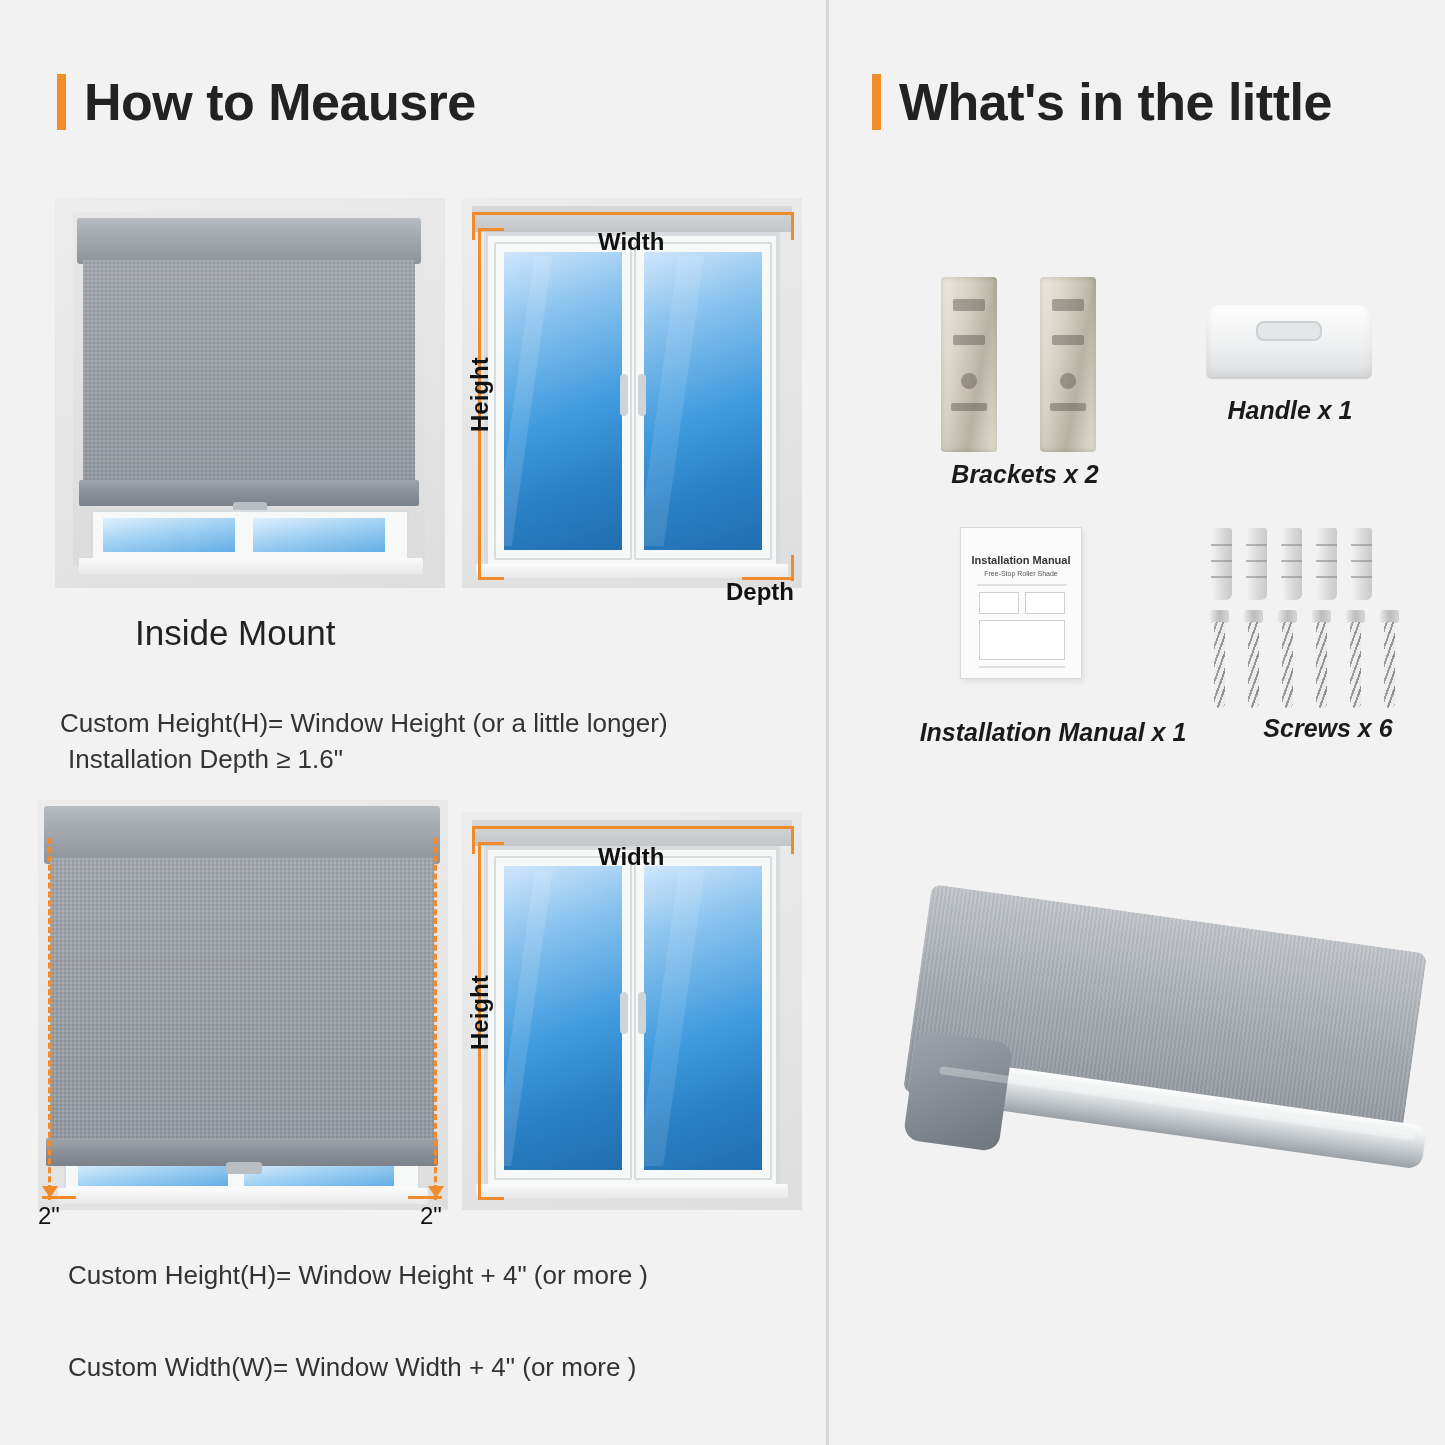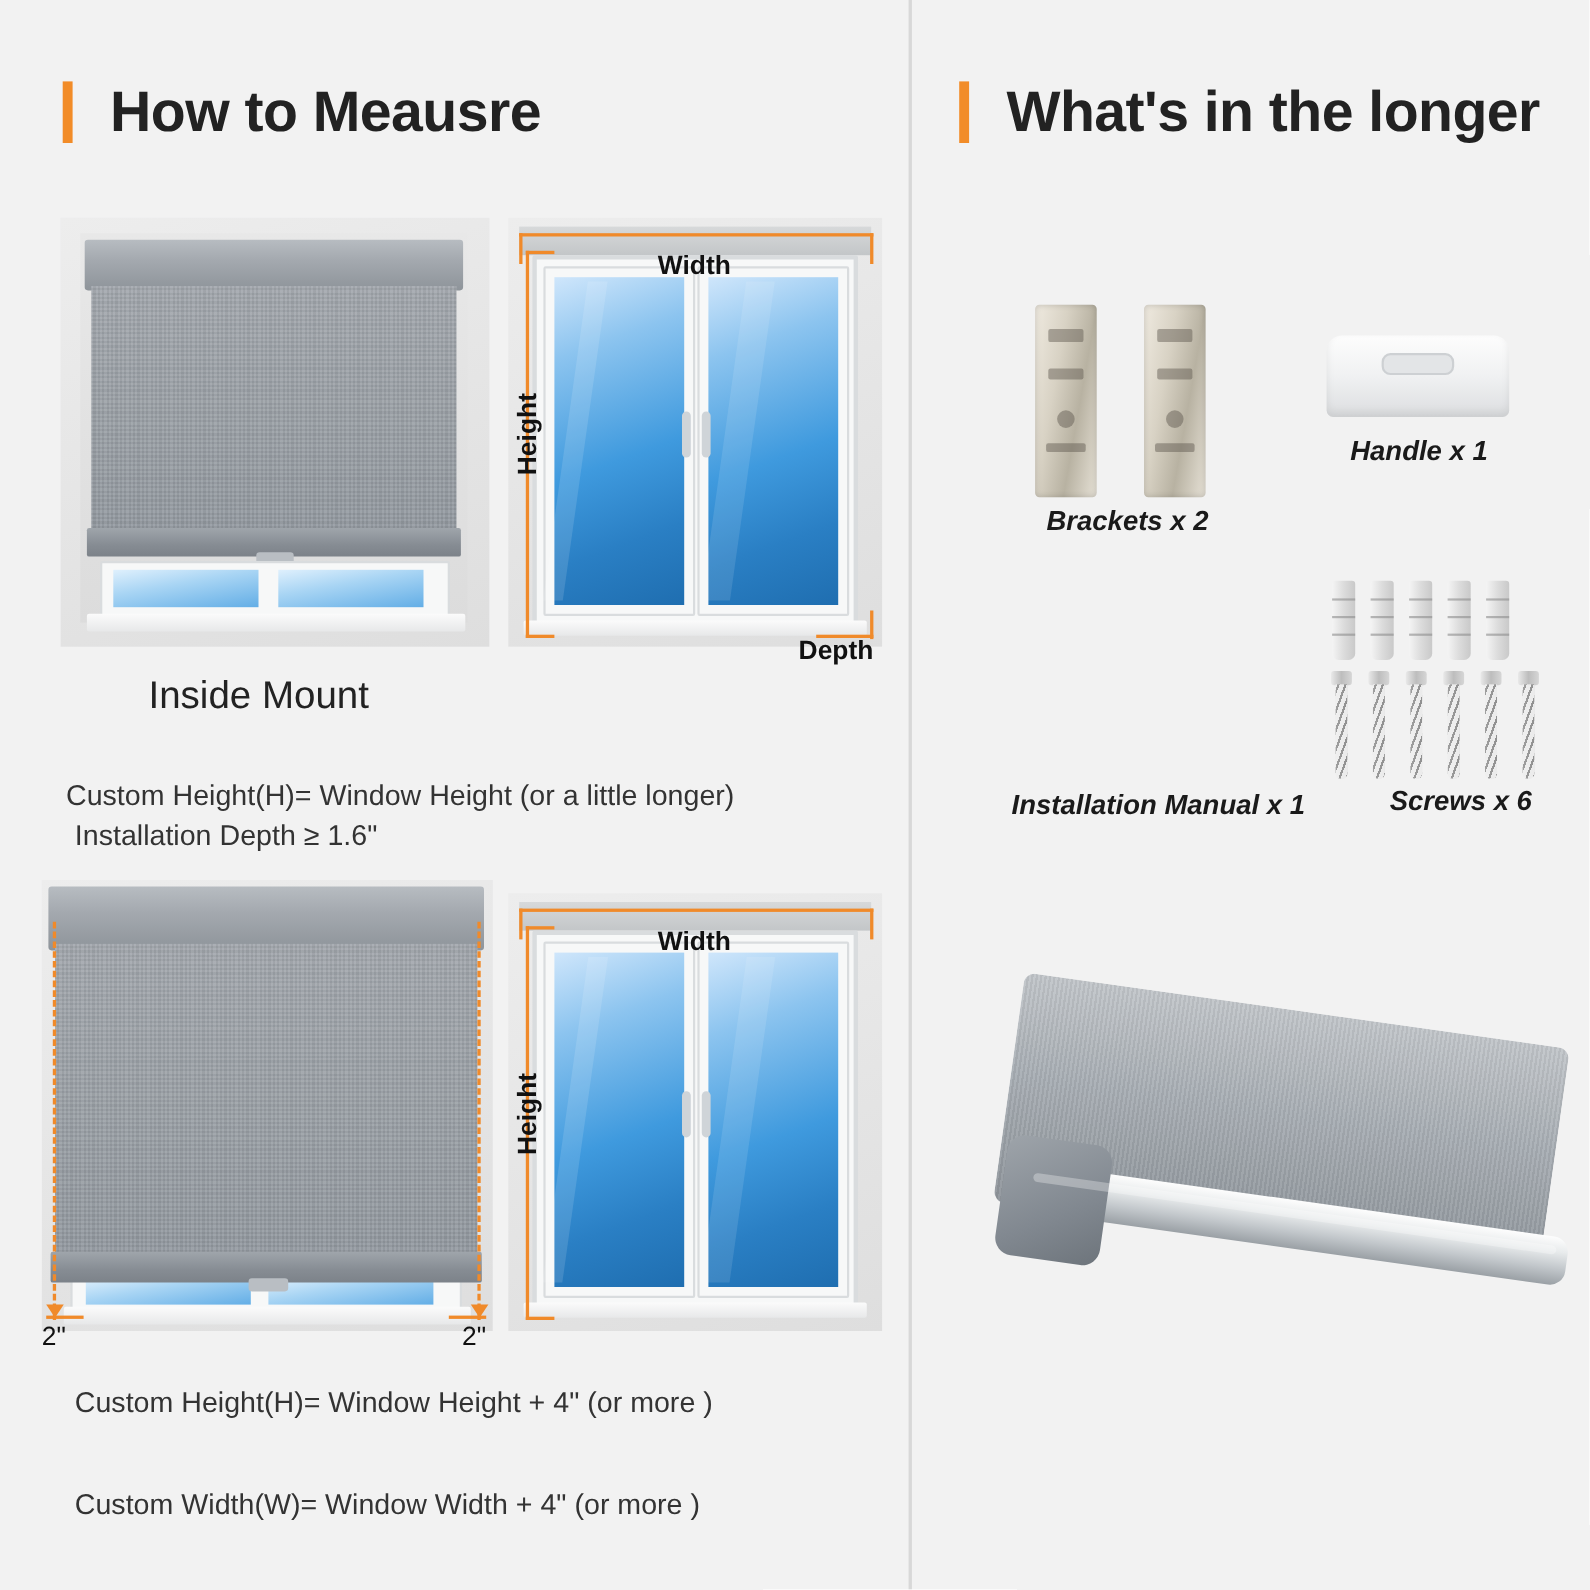--- a/index.html
+++ b/index.html
@@ -26,21 +26,21 @@
     top: 0;
     width: 3px;
     height: 1445px;
     background: #d8d8d8;
   }
   
   .heading {
     position: absolute;
     display: flex;
     align-items: center;
-    gap: 34px;
+    gap: 18px;
   }
   .heading .bar {
     width: 9px;
     height: 56px;
     background: #f28c28;
     flex: none;
   }
   .heading .txt {
     font-size: 52px;
     font-weight: bold;
@@ -296,21 +296,21 @@
 
   <div class="divider"></div>
 
   <div class="heading" id="h-left">
     <div class="bar"></div>
     <div class="txt">How to Meausre</div>
   </div>
 
   <div class="heading" id="h-right">
     <div class="bar"></div>
-    <div class="txt">What's in the longer</div>
+    <div class="txt">What's in the little</div>
   </div>
 
   <div class="photo" style="left:55px; top:198px; width:390px; height:390px;">
     <div class="wall"></div>
 
     <div style="position:absolute; left:18px; top:14px; width:352px; height:354px; background:linear-gradient(180deg,#e8e8e8,#dcdcdc);"></div>
 
     <div class="shade-valance" style="left:22px; top:20px; width:344px; height:46px;"></div>
 
     <div class="shade-fabric" style="left:28px; top:62px; width:332px; height:222px;"></div>
@@ -426,20 +426,29 @@
     <div class="slot" style="left:20px; top:96px; width:16px; height:16px; border-radius:50%;"></div>
     <div class="slot" style="left:10px; top:126px; width:36px; height:8px;"></div>
   </div>
   <div class="pkg-label" style="left:950px; top:460px; width:150px;">Brackets x 2</div>
 
   <div class="handle-piece" style="left:1206px; top:305px; width:166px; height:74px;">
     <div class="hole" style="left:50px; top:16px; width:66px; height:20px;"></div>
   </div>
   <div class="pkg-label" style="left:1220px; top:396px; width:140px;">Handle x 1</div>
 
+  <div class="manual" style="left:960px; top:527px; width:122px; height:152px;">
+    <div class="manual-title" style="top:26px;">Installation Manual</div>
+    <div class="manual-sub" style="top:42px;">Free-Stop Roller Shade</div>
+    <div class="manual-rule" style="left:16px; top:56px; width:90px;"></div>
+    <div class="manual-box" style="left:18px; top:64px; width:40px; height:22px;"></div>
+    <div class="manual-box" style="left:64px; top:64px; width:40px; height:22px;"></div>
+    <div class="manual-box" style="left:18px; top:92px; width:86px; height:40px;"></div>
+    <div class="manual-rule" style="left:18px; top:138px; width:86px;"></div>
+  </div>
   <div class="pkg-label" style="left:913px; top:718px; width:280px;">Installation Manual x 1</div>
 
   <div class="anchor" style="left:1211px; top:528px;">
     <div class="ridge" style="top:16px;"></div>
     <div class="ridge" style="top:32px;"></div>
     <div class="ridge" style="top:48px;"></div>
   </div>
   <div class="anchor" style="left:1246px; top:528px;">
     <div class="ridge" style="top:16px;"></div>
     <div class="ridge" style="top:32px;"></div>

